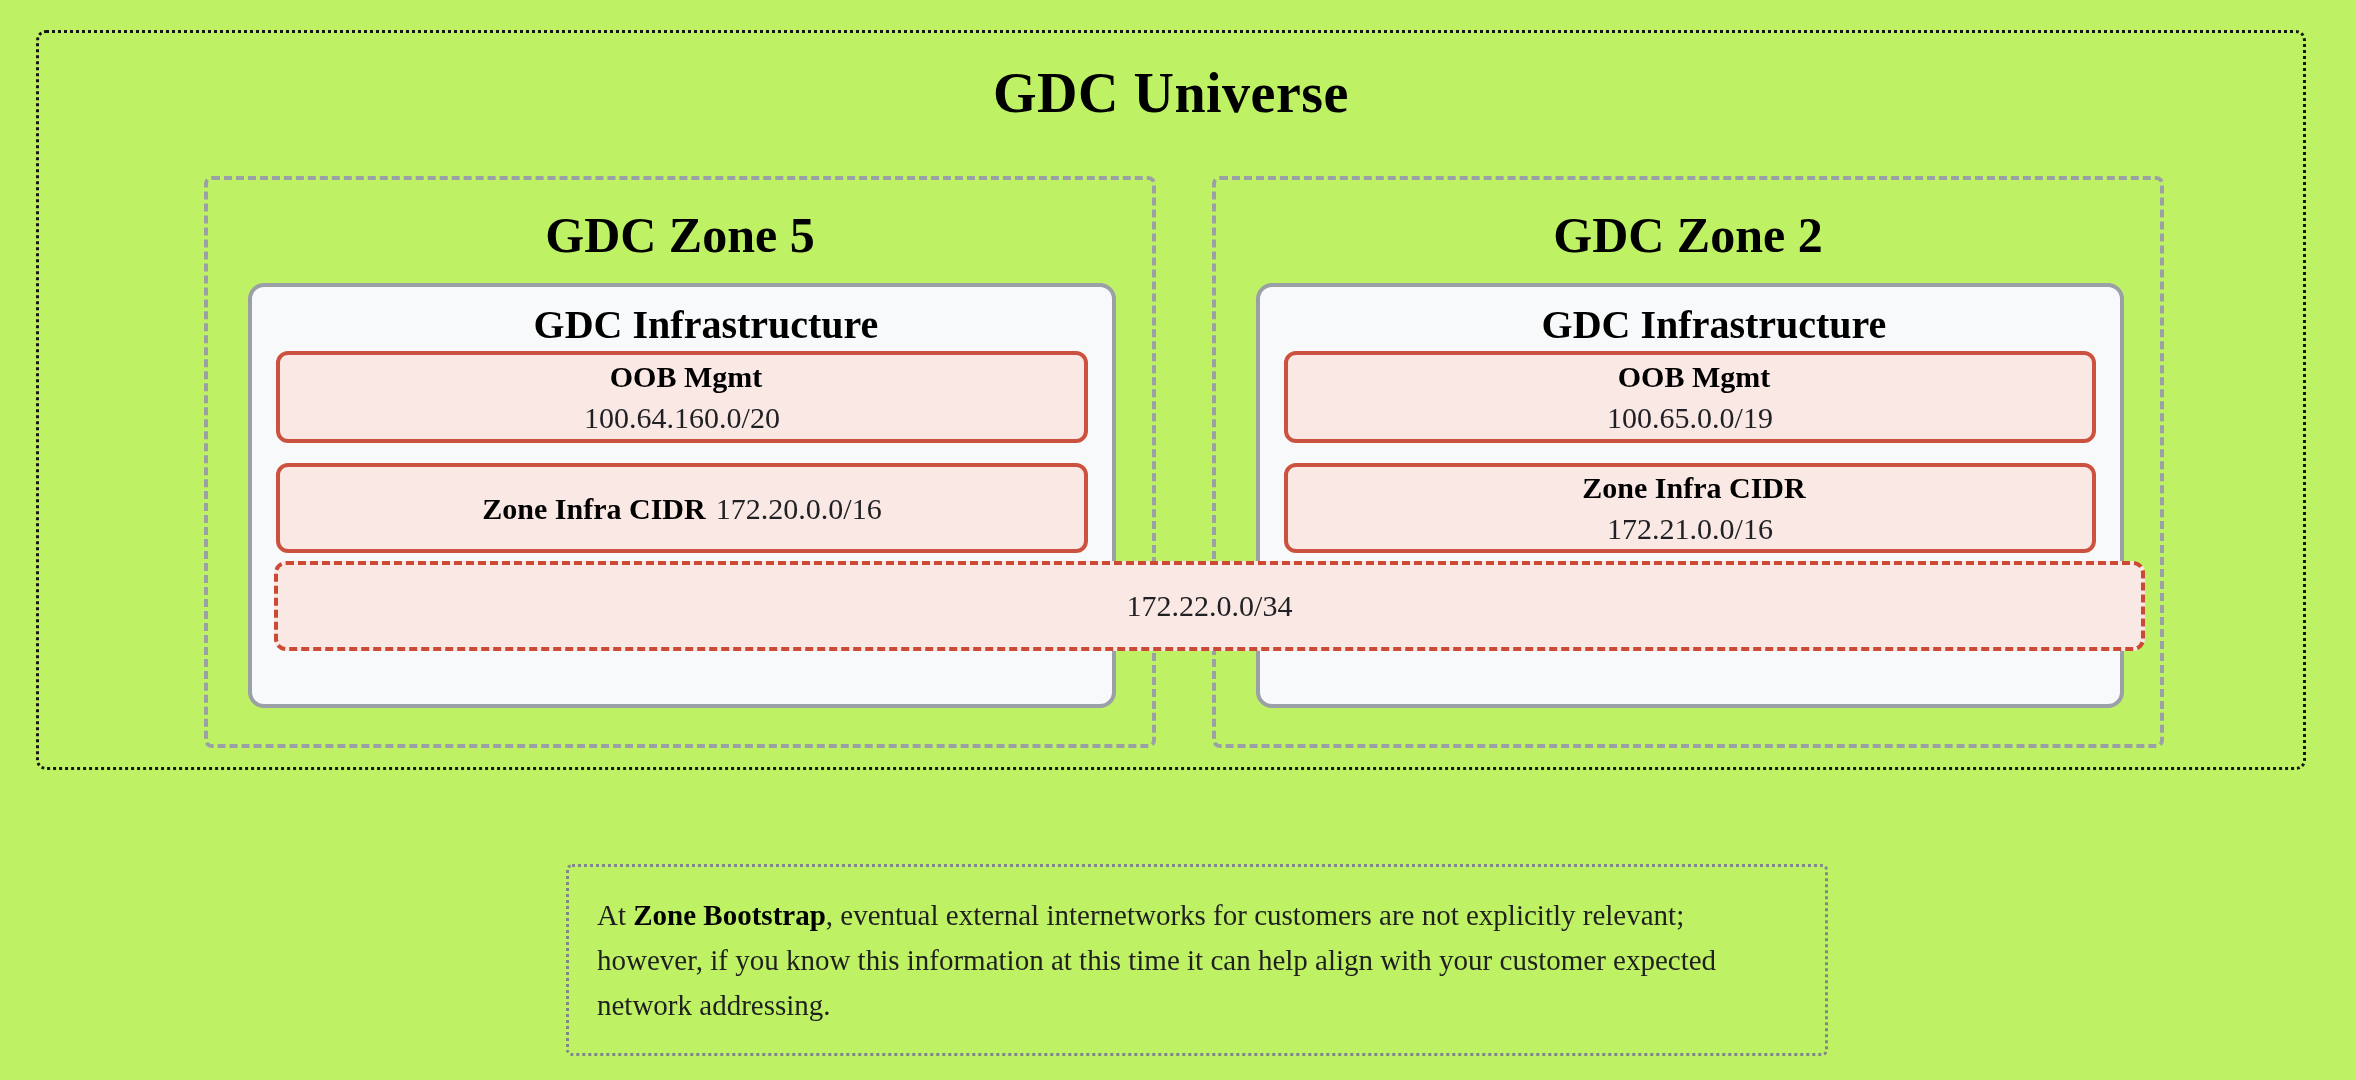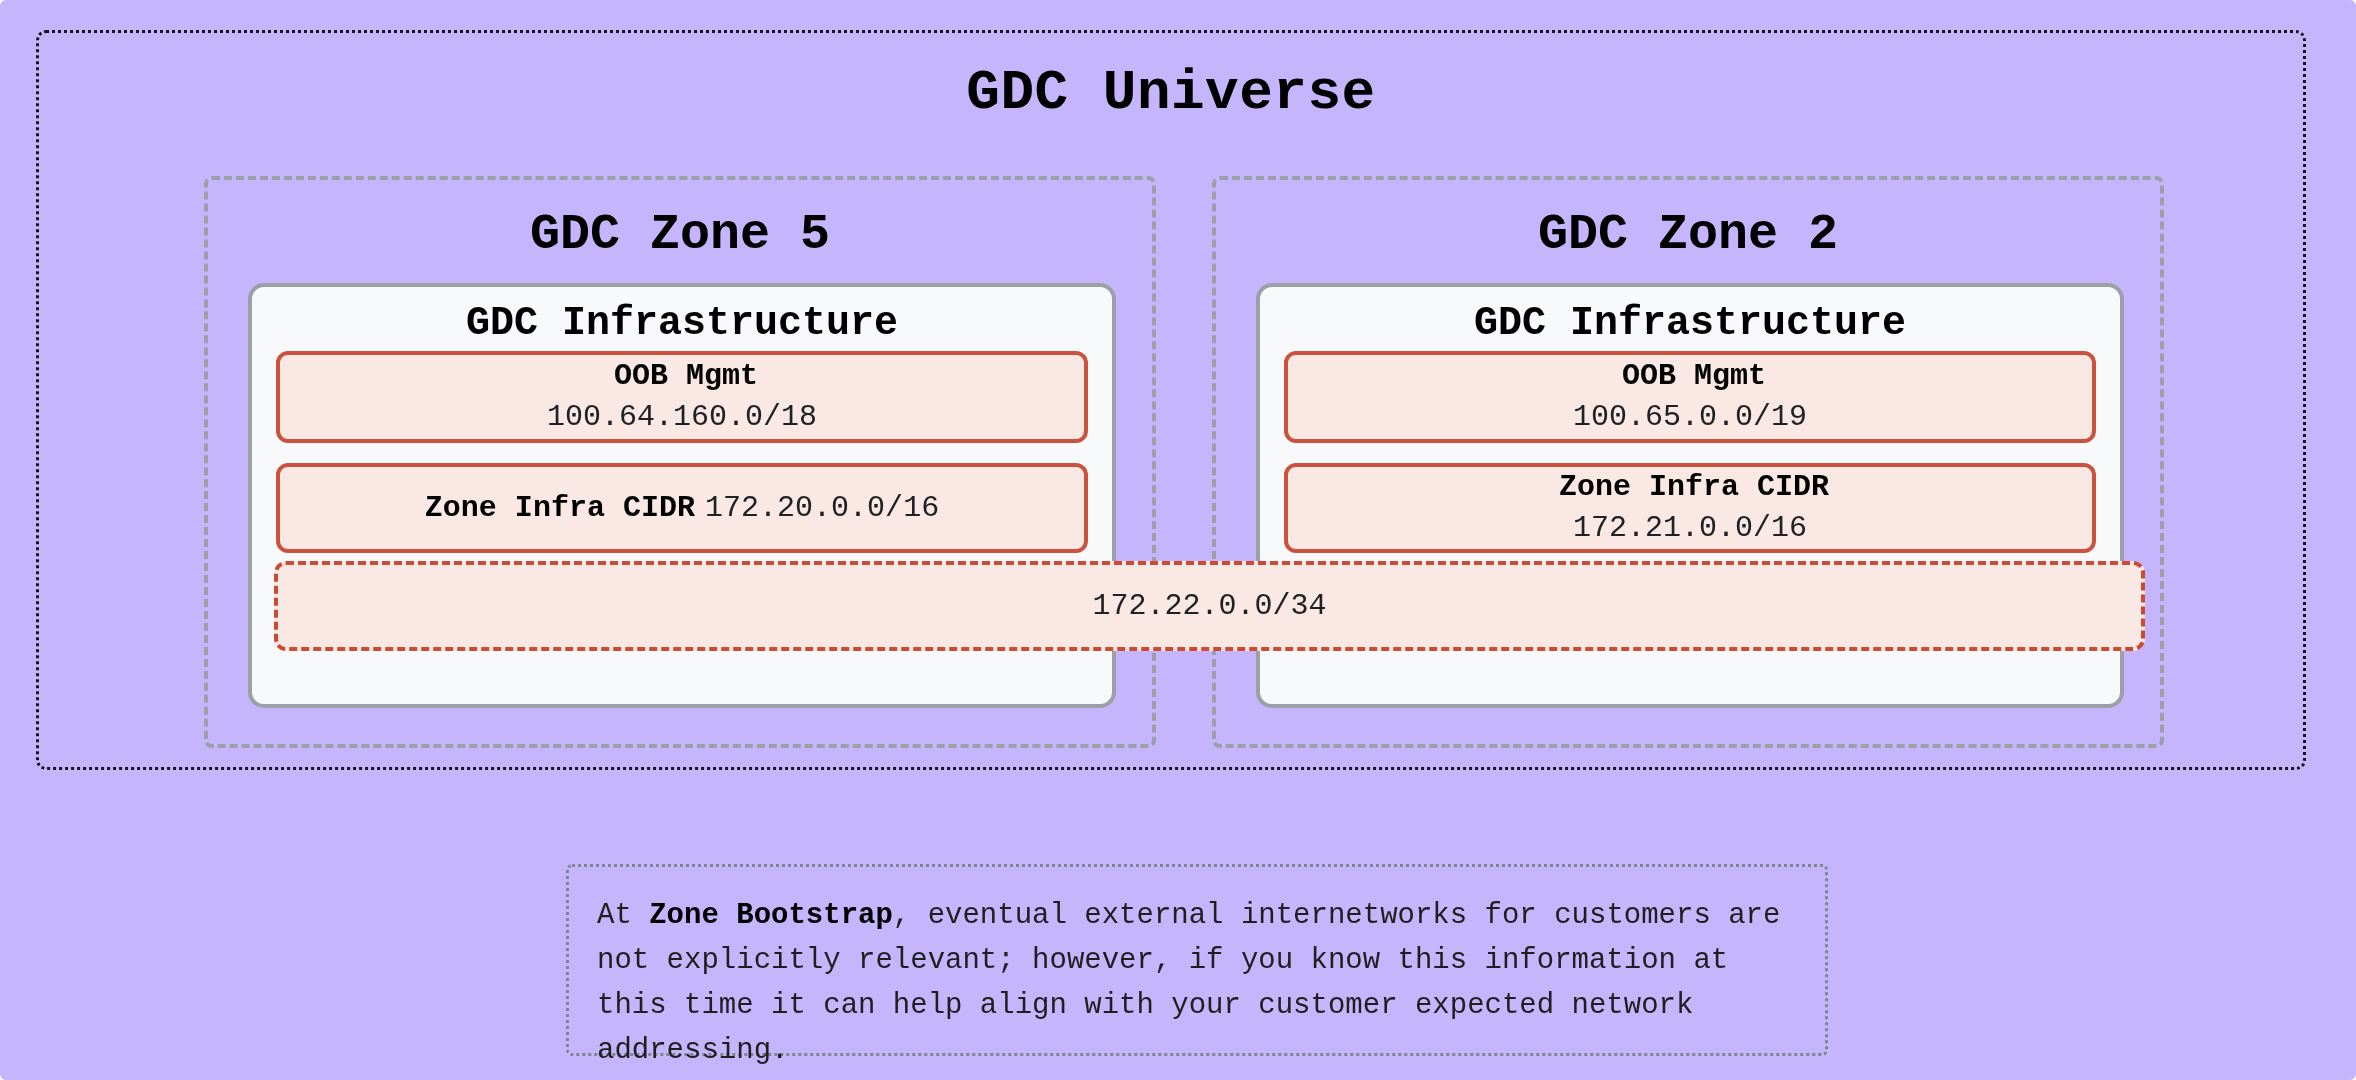--- a/index.html
+++ b/index.html
@@ -4,25 +4,24 @@
 <style>
   html, body {
     margin: 0;
     padding: 0;
     background: #ffffff;
   }
   .canvas {
     position: relative;
     width: 2356px;
     height: 1080px;
-    background: #c4b5fd;
-    font-family: Liberation Mono, monospace;
+    background: #bef264;
+    font-family: Liberation Serif, serif;
     color: #1a1a1a;
     overflow: hidden;
-    border-radius: 6px;
   }
 
   
   .universe {
     position: absolute;
     left: 36px;
     top: 30px;
     width: 2270px;
     height: 740px;
     border: 3px dotted #161616;
@@ -78,20 +77,21 @@
   }
   .infra-title {
     position: absolute;
     left: 0;
     top: 14px;
     width: 100%;
     text-align: center;
     font-size: 40px;
     font-weight: bold;
     color: #000000;
+    padding-left: 24px;
   }
 
   
   .redbox {
     position: absolute;
     left: 24px;
     right: 24px;
     background: #f9e8e4;
     border: 4px solid #cc5240;
     border-radius: 12px;
@@ -160,21 +160,21 @@
     <div class="universe-title">GDC Universe</div>
 
     <div class="zone zone-1">
       <div class="zone-title">GDC Zone 5</div>
 
       <div class="infra">
         <div class="infra-title">GDC Infrastructure</div>
 
         <div class="redbox oob-box">
           <div class="bold-label">OOB Mgmt</div>
-          <div>100.64.160.0/18</div>
+          <div>100.64.160.0/20</div>
         </div>
 
         <div class="redbox cidr-box cidr-inline">
           <span class="inline-label">Zone Infra CIDR</span>
           <span>172.20.0.0/16</span>
         </div>
       </div>
     </div>
 
     <div class="zone zone-2">

